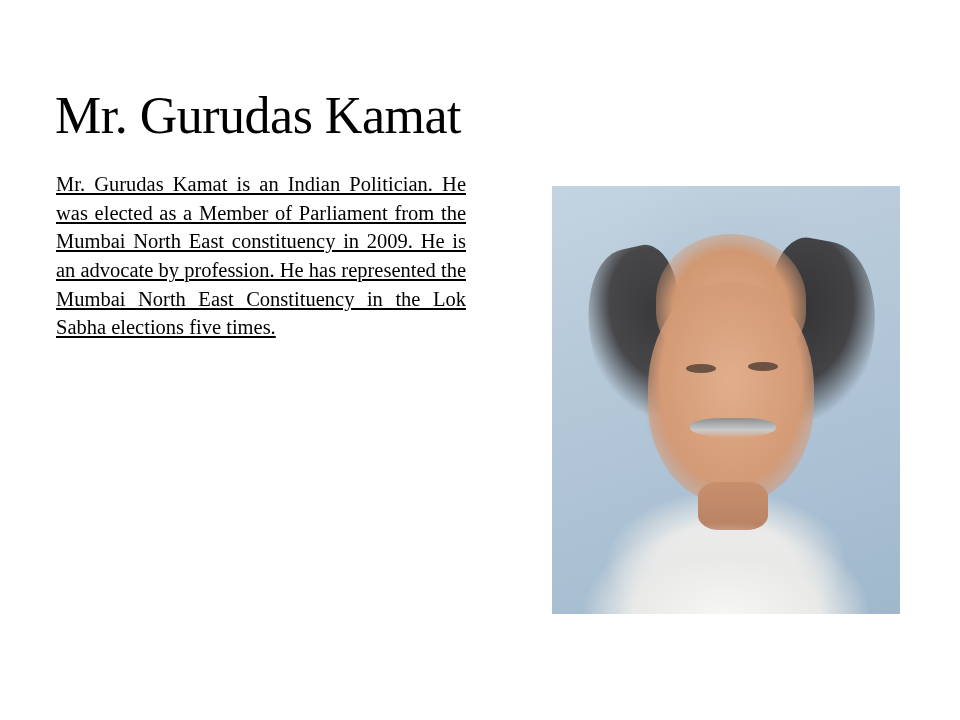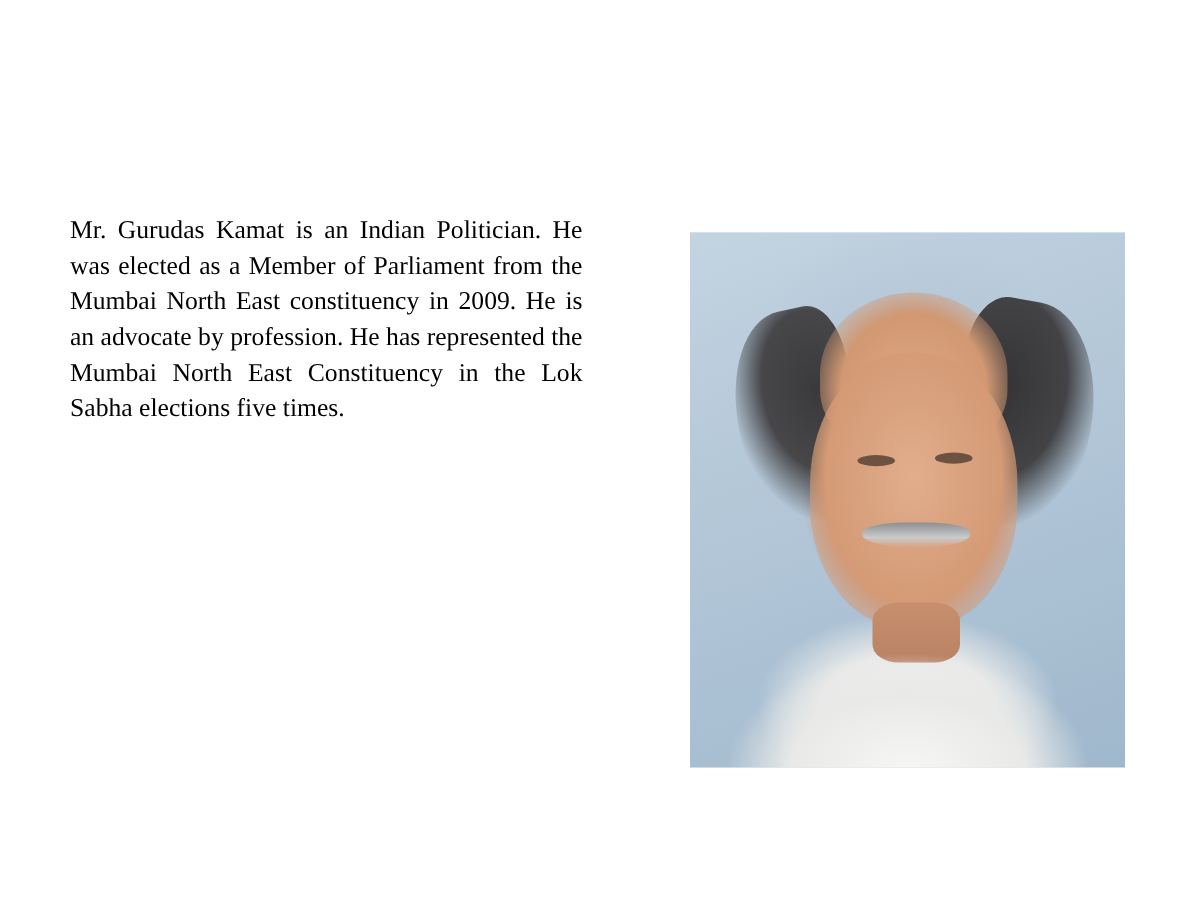--- a/index.html
+++ b/index.html
@@ -35,20 +35,21 @@
     position: absolute;
     left: 56px;
     top: 170px;
     width: 410px;
     font-family: "Liberation Serif", serif;
     font-size: 20.5px;
     color: #000000;
     line-height: 1.40;
     text-align: justify;
     text-justify: inter-word;
+    text-decoration: underline;
   }
   .body-text p {
     margin: 0 0 6px 0;
   }
   .body-text p:last-child {
     margin-bottom: 0;
   }
   .portrait-frame {
     position: absolute;
     left: 552px;
@@ -153,20 +154,21 @@
     height: 48px;
     background: linear-gradient(180deg, #c98f6a 0%, #bb8262 100%);
     border-radius: 30%;
   }
 </style>
 </head>
 <body>
 
 <div class="slide">
 
+  <h1 class="slide-title">Mr. Gurudas Kamat</h1>
 
   <div class="body-text">
     <p>Mr. Gurudas Kamat is an Indian Politician. He was  elected as a Member of Parliament from the Mumbai North East constituency in 2009. He is an advocate by profession. He has represented the Mumbai North East Constituency in the Lok Sabha elections five times.</p>
   </div>
 
   <div class="portrait-frame">
     <div class="portrait-photo">
       <div class="hair-left"></div>
       <div class="hair-right"></div>
       <div class="forehead"></div>

